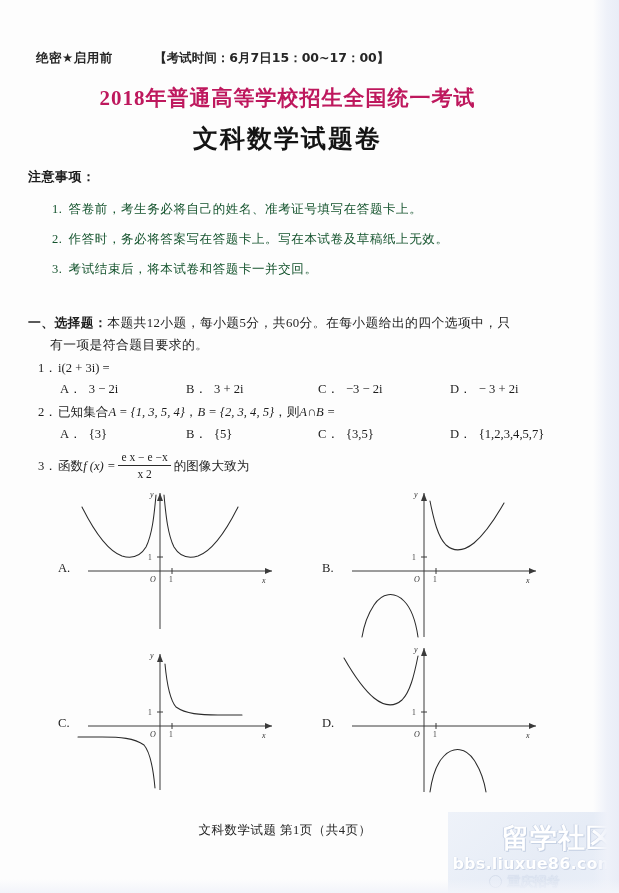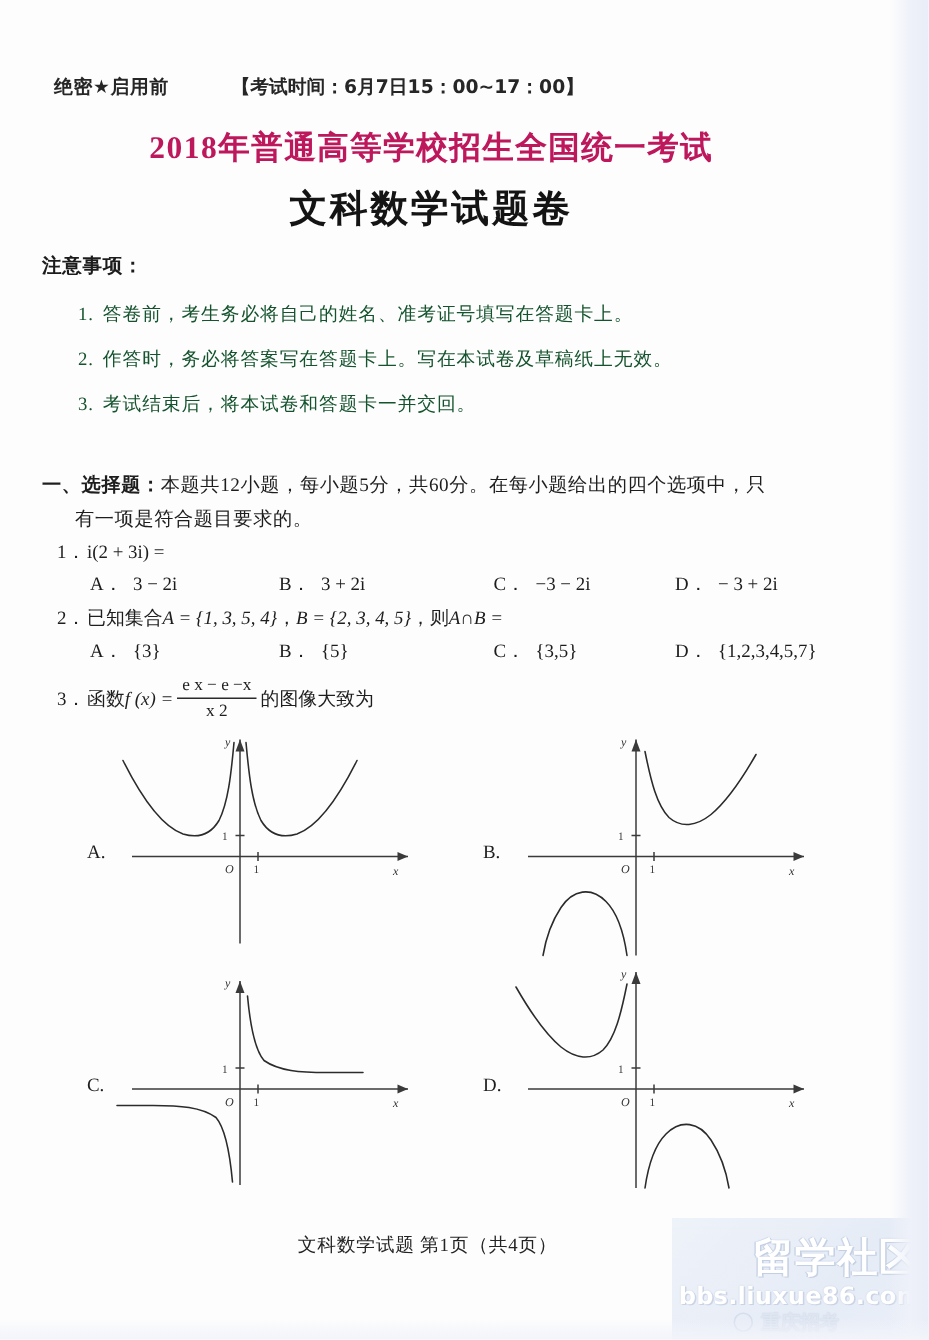--- a/index.html
+++ b/index.html
@@ -139,21 +139,21 @@
   .var { font-style: italic; }
 
   #q1-stem { top: 360px; }
   #q1-opts { top: 381px; }
   #q2-stem { top: 404px; }
   #q2-opts { top: 426px; }
   #q3-stem { top: 452px; }
 
   .opt-a { left: 0px; }
   .opt-b { left: 126px; }
-  .opt-c { left: 269px; }
+  .opt-c { left: 258px; }
   .opt-d { left: 390px; }
 
   
   .frac {
     display: inline-block;
     vertical-align: middle;
     text-align: center;
     margin: 0 3px;
     position: relative;
     top: -1px;

